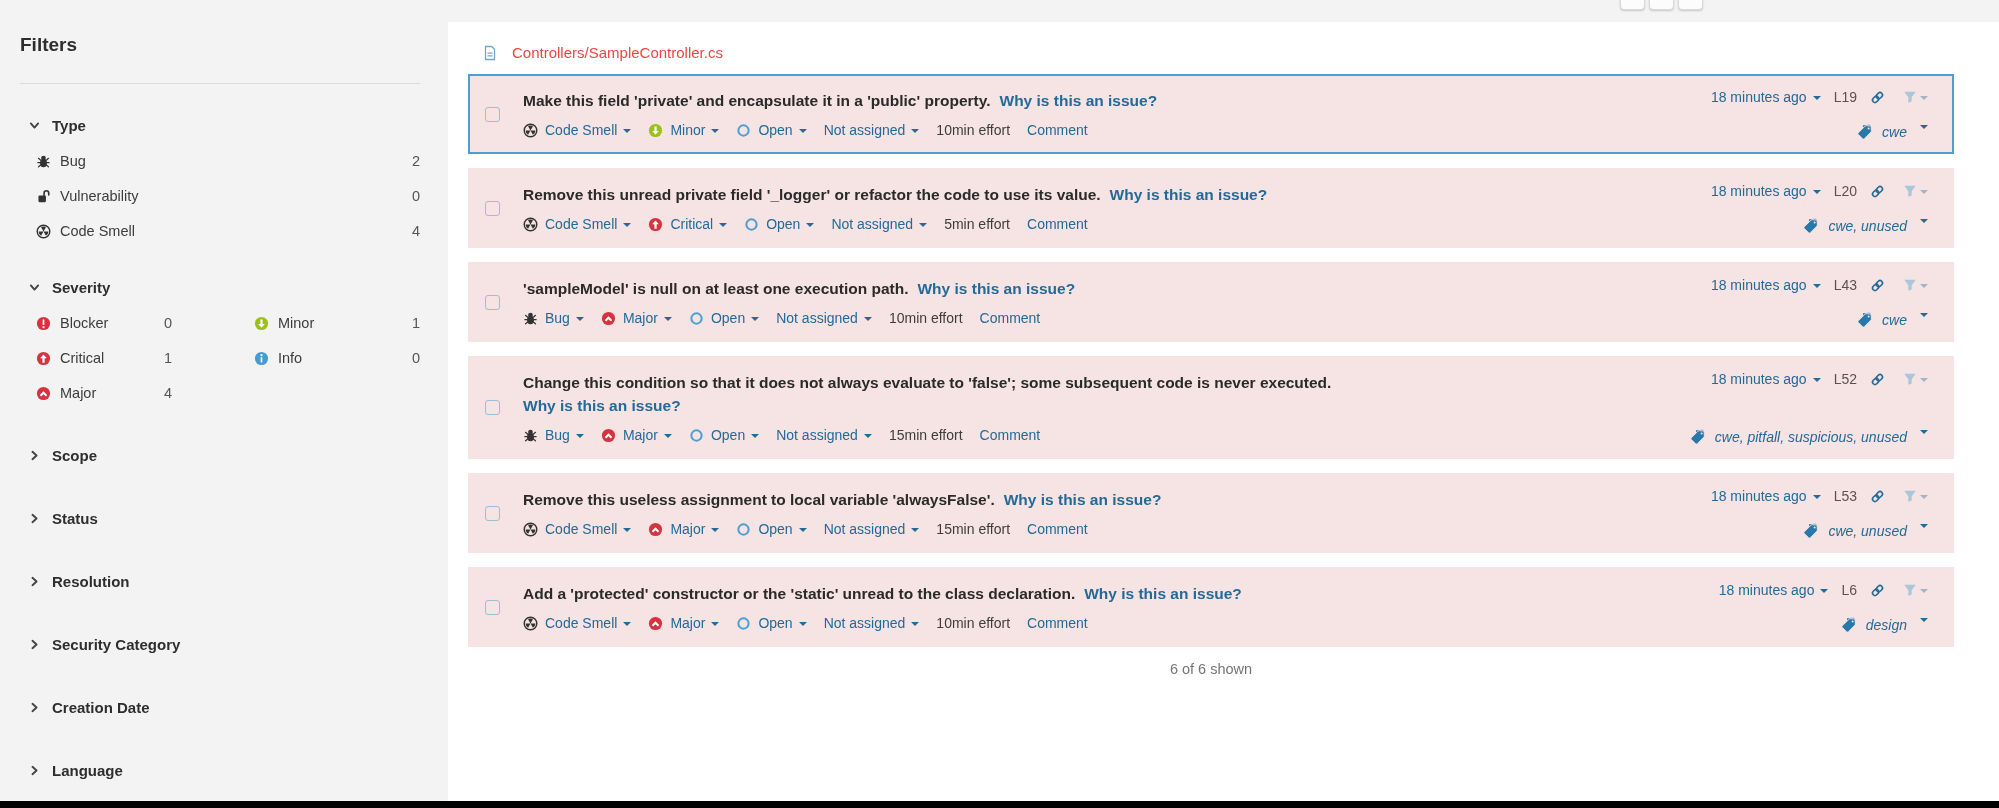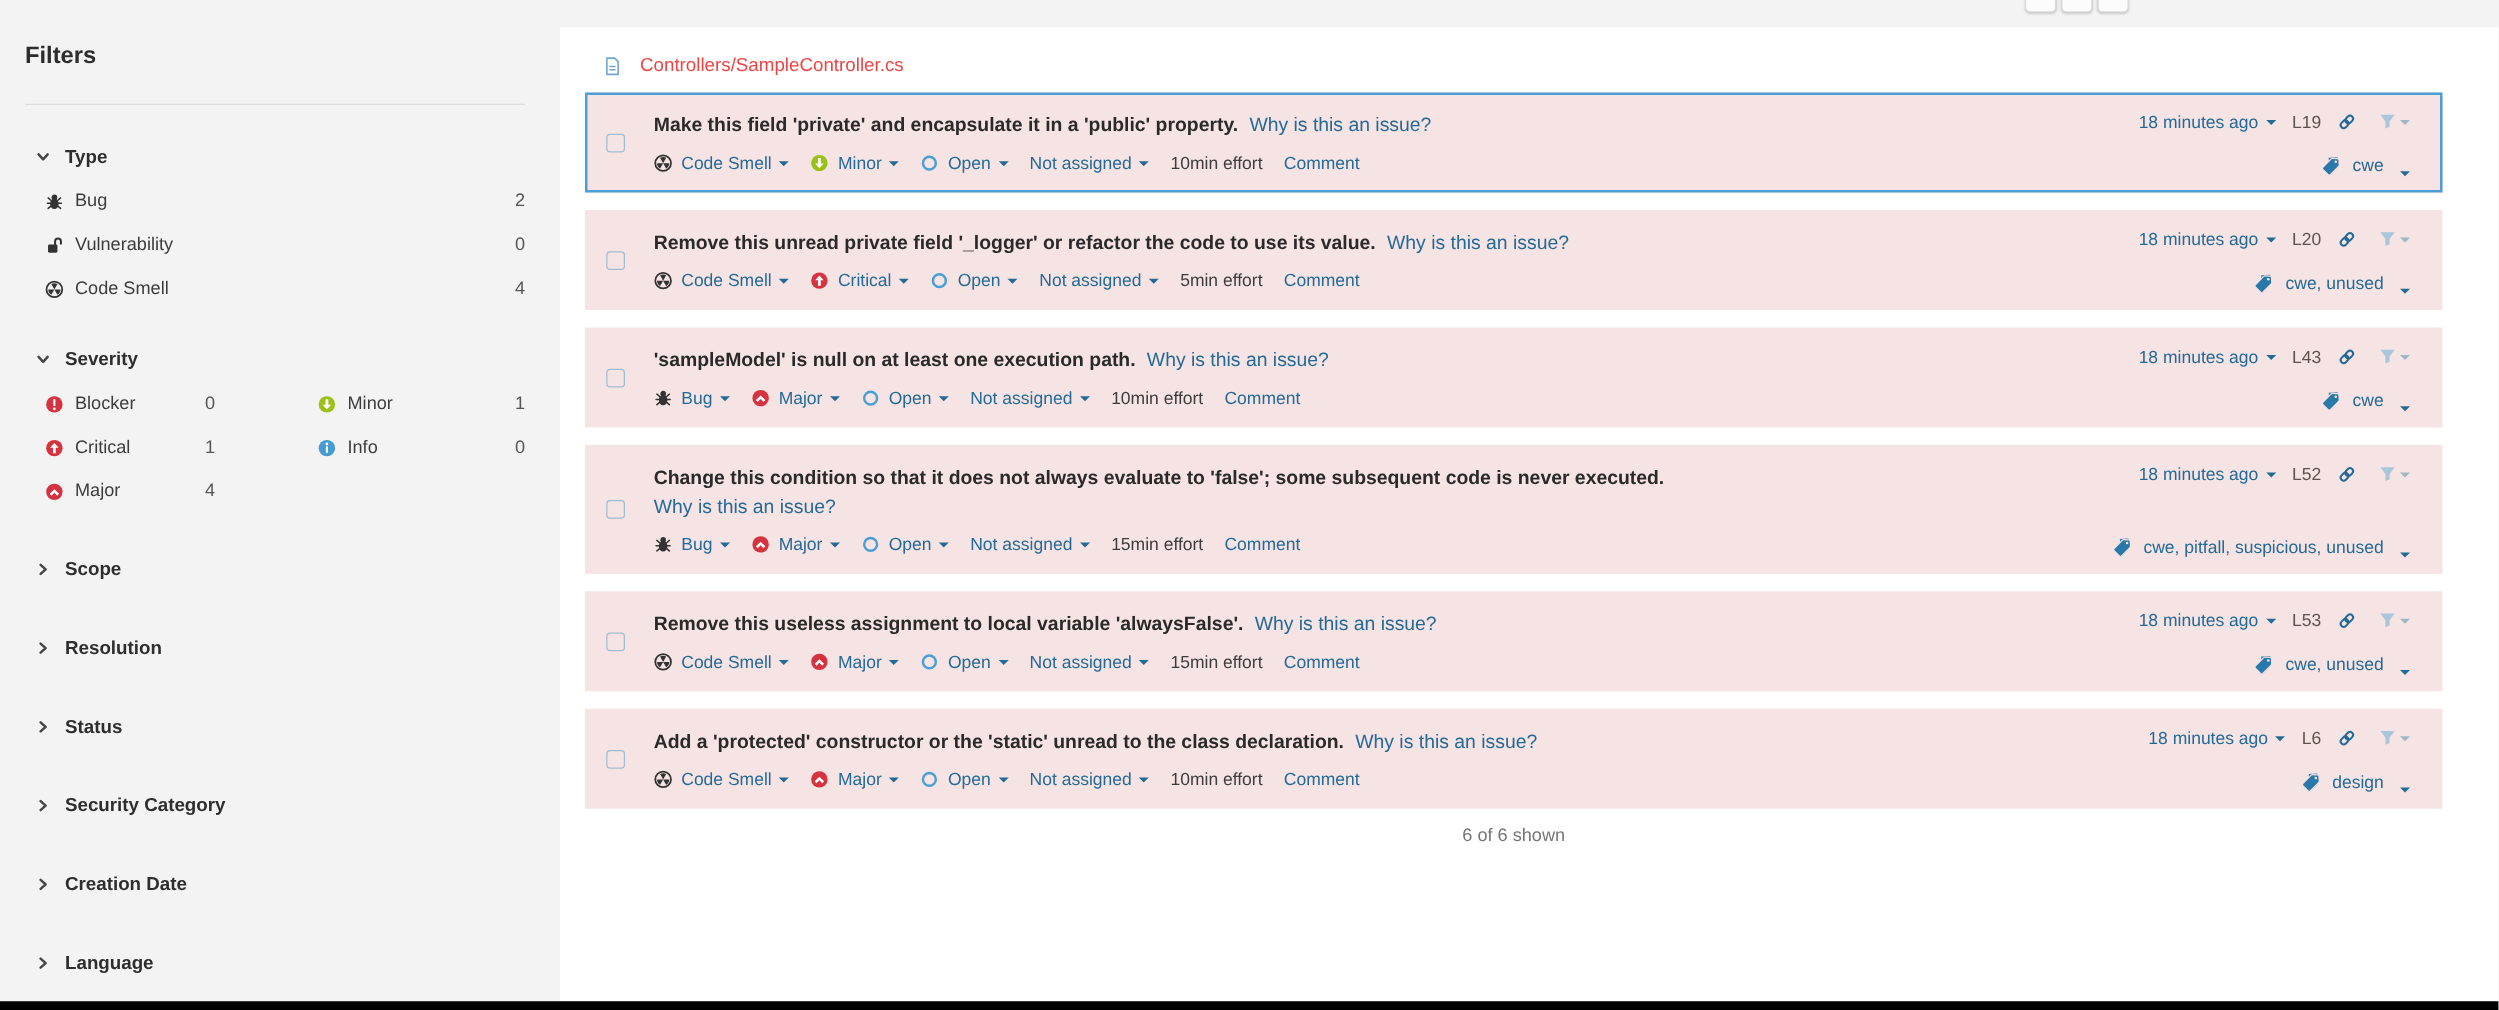--- a/index.html
+++ b/index.html
@@ -71,40 +71,40 @@
   }
   .issue-row.selected { outline:2px solid #4b9fd5; outline-offset:-2px; }
   .cbcol { display:flex; align-items:center; width:38px; flex:none; }
   .checkbox {
     width:15px; height:15px; border:1px solid #9fbdd4; border-radius:3px;
     background:transparent; cursor:pointer;
   }
   .issue-content { flex:1; min-width:0; padding:15px 0 14px 0; }
   .title-line { font-size:15.5px; line-height:23px; }
   .issue-title { font-weight:bold; color:#2a2a2a; cursor:pointer; }
-  .why-link { color:#236a97; margin-left:9px; cursor:pointer; }
+  .why-link { color:#236a97; margin-left:9px; cursor:pointer;font-weight:bold; }
   .why-link.block { display:block; margin-left:0; }
   .meta-line {
     margin-top:8px; display:flex; align-items:center;
     font-size:14px; color:#236a97; line-height:20px;
   }
   .meta-item { display:flex; align-items:center; margin-right:17px; cursor:pointer; white-space:nowrap; }
   .meta-item .ic { margin-right:7px; }
   .effort { color:#3d3d3d; margin-right:17px; white-space:nowrap; }
   .comment-link { color:#236a97; cursor:pointer; white-space:nowrap; }
   .row-right {
     display:flex; flex-direction:column; justify-content:space-between; align-items:flex-end;
     padding:15px 0 14px 0; margin-left:18px; font-size:14px; white-space:nowrap; flex:none;
   }
   .rr-top { display:flex; align-items:center; color:#236a97; }
   .age { cursor:pointer;margin-left:20px; }
   .line-num { color:#5d524e; margin-left:13px; }
   .rr-top .link-wrap { margin-left:13px; cursor:pointer; }
   .filter-wrap { display:flex; align-items:center; margin-left:18px; cursor:pointer; }
-  .rr-tags { display:flex; align-items:flex-end; color:#236a97; gap:7px; cursor:pointer; }
+  .rr-tags { display:flex; align-items:flex-start; color:#236a97; gap:7px; cursor:pointer;font-style:italic; }
   .caret {
     display:inline-block; width:0; height:0;
     border-left:4px solid transparent; border-right:4px solid transparent;
     border-top:4.5px solid currentColor; margin-left:6px; position:relative; top:1px;
   }
   .caret.gray { border-top-color:#9fb6c6; margin-left:3px; }
   .footer-shown { text-align:center; color:#757575; font-size:14.5px; margin-top:4px; }
 </style>
 </head>
 <body>
@@ -252,30 +252,30 @@
           </span>
     <span class="t-label">Scope</span>
   </div>
 
   <div class="facet-header facet-section">
     <span class="ic t-chev">
             <svg viewBox="0 0 16 16" width="13" height="13" fill="none" stroke="#454545" stroke-width="2.4" stroke-linecap="round" stroke-linejoin="round">
               <path d="M5.5 3.5 10.5 8l-5 4.5"></path>
             </svg>
           </span>
-    <span class="t-label">Resolution</span>
+    <span class="t-label">Status</span>
   </div>
 
   <div class="facet-header facet-section">
     <span class="ic t-chev">
             <svg viewBox="0 0 16 16" width="13" height="13" fill="none" stroke="#454545" stroke-width="2.4" stroke-linecap="round" stroke-linejoin="round">
               <path d="M5.5 3.5 10.5 8l-5 4.5"></path>
             </svg>
           </span>
-    <span class="t-label">Status</span>
+    <span class="t-label">Resolution</span>
   </div>
 
   <div class="facet-header facet-section">
     <span class="ic t-chev">
             <svg viewBox="0 0 16 16" width="13" height="13" fill="none" stroke="#454545" stroke-width="2.4" stroke-linecap="round" stroke-linejoin="round">
               <path d="M5.5 3.5 10.5 8l-5 4.5"></path>
             </svg>
           </span>
     <span class="t-label">Security Category</span>
   </div>

